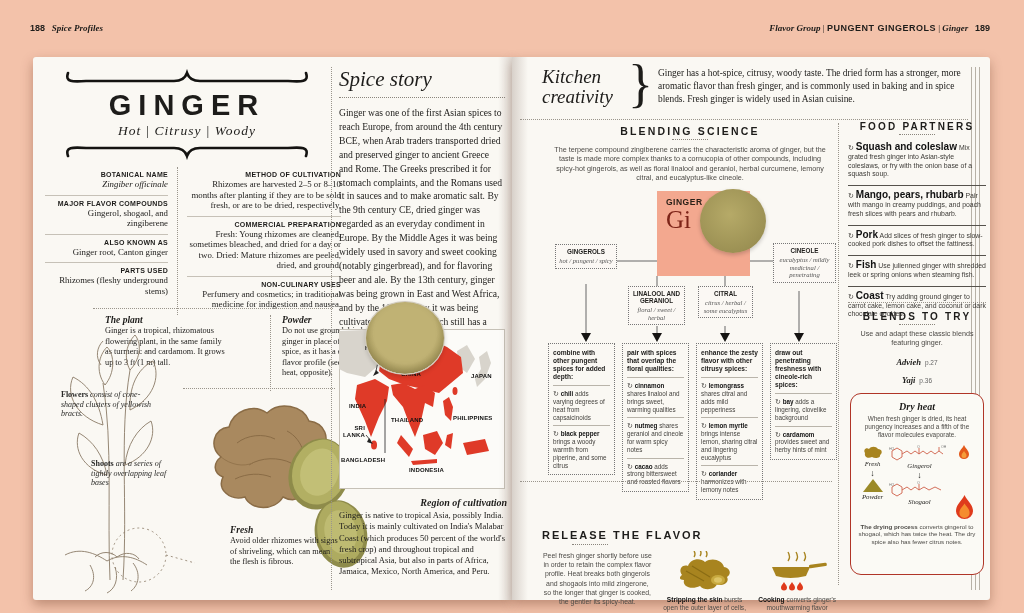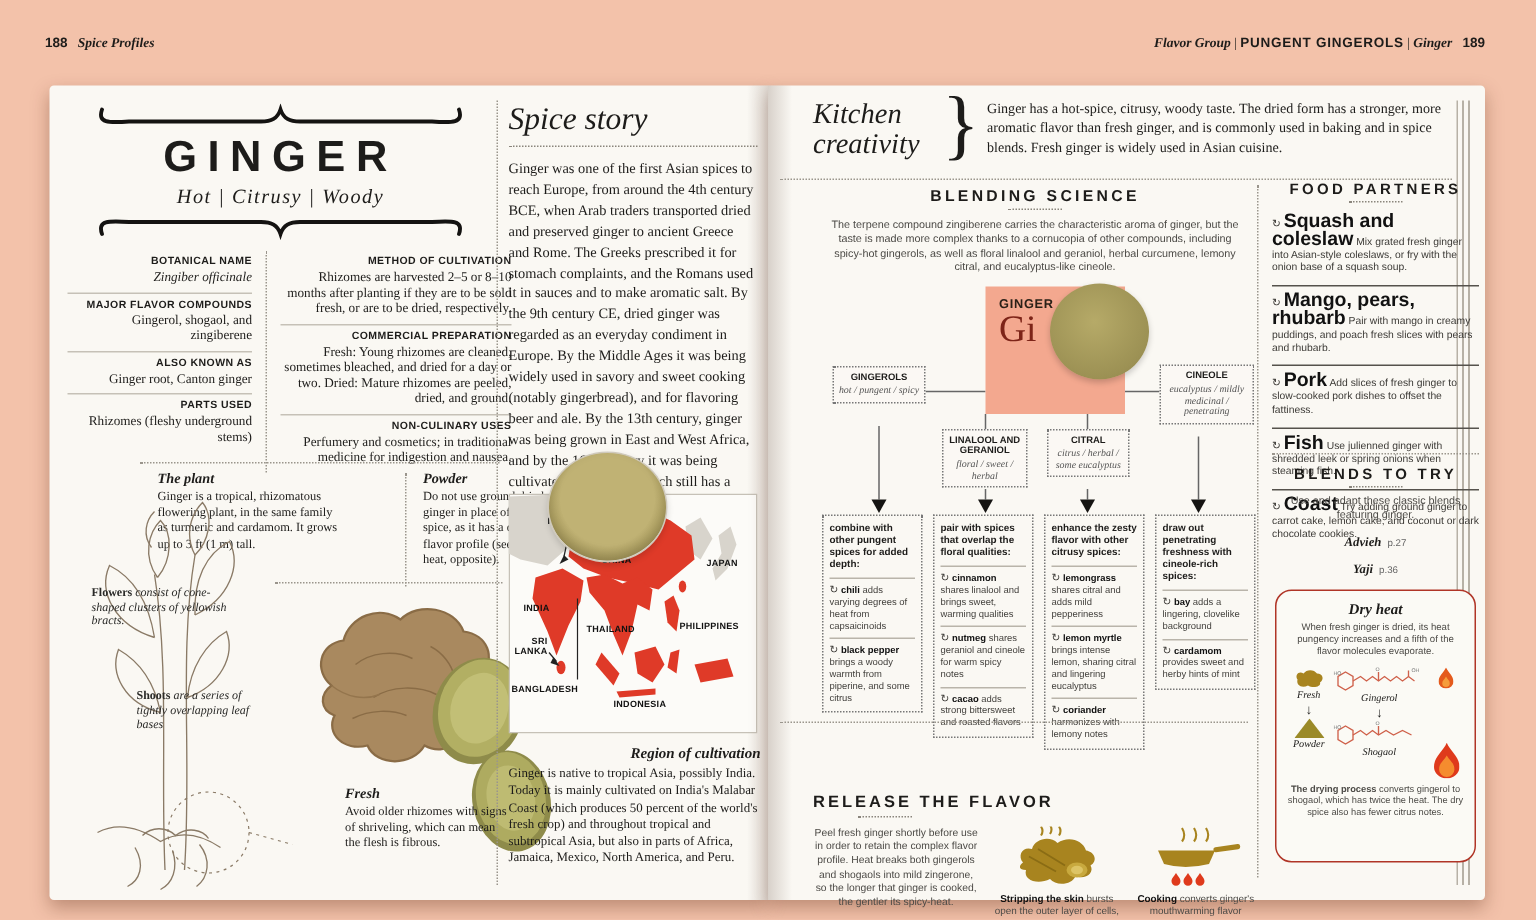--- a/index.html
+++ b/index.html
@@ -85,21 +85,21 @@
   .sug{border:1px dotted #777;width:67px;padding:5px 4px;font-family:var(--sans);}
   .sug-h{font-weight:bold;font-size:6.6px;line-height:8px;border-bottom:1px solid #b9b4aa;padding-bottom:4px;}
   .sug-i{font-size:6.3px;line-height:7.8px;color:#44423e;padding:4px 0;border-bottom:1px solid #b9b4aa;}
   .sug-i:last-child{border-bottom:none;padding-bottom:0;}
   .sug-i b{color:#111;}
   .cycle{font-family:var(--sans);font-size:7px;}
 
   .fp{left:336px;top:64px;width:138px;}
   .fp-item{font-family:var(--sans);font-size:6.9px;line-height:8.8px;color:#3c3a36;padding:5px 0 6px;border-bottom:1px solid #55524c;}
   .fp-item:last-child{border-bottom:none;}
-  .fp-item b{color:#111;font-size:13px;}
+  .fp-item b{color:#111;font-size:10px;}
 
   .blend-name{font-weight:bold;font-style:italic;font-size:8.5px;}
   .blend-page{font-family:var(--sans);font-size:6.5px;color:#666;}
 
   .dh{left:338px;top:336px;width:134px;height:182px;border:1.5px solid #b03527;border-radius:11px;background:#fbfaf5;padding:7px 6px 5px;text-align:center;}
   .dh-title{font-weight:bold;font-style:italic;font-size:10px;}
   .dh-intro{font-family:var(--sans);font-size:6.4px;line-height:8.2px;color:#4c4a46;margin-top:3px;}
   .dh-grid{display:flex;justify-content:center;align-items:flex-start;gap:5px;margin-top:5px;}
   .dh-col{display:flex;flex-direction:column;align-items:center;}
   .dh-lab{font-style:italic;font-size:6.8px;margin-top:1px;}

